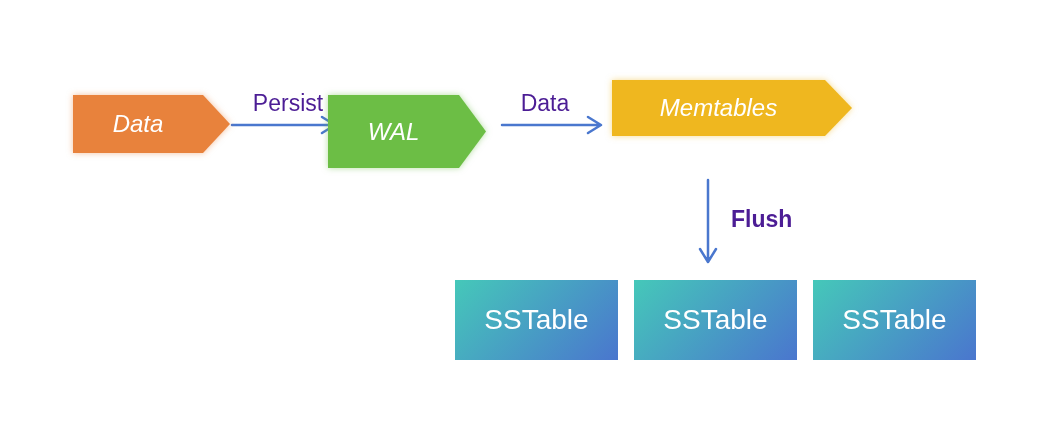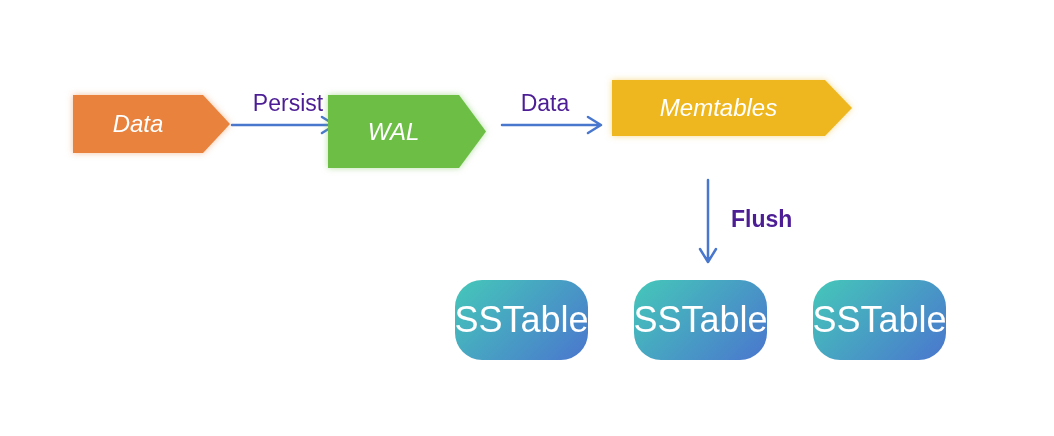--- a/index.html
+++ b/index.html
@@ -60,31 +60,30 @@
     white-space: nowrap;
   }
   .label-persist { left: 245px; top: 90px; width: 86px; text-align: center; }
   .label-apply   { left: 510px; top: 90px; width: 70px; text-align: center; }
   .label-flush   { left: 731px; top: 206px; font-weight: bold; }
 
   
   .sstable {
     position: absolute;
     top: 280px;
-    width: 133px;
+    width: 163px;
     height: 80px;
     display: flex;
     align-items: center;
     justify-content: center;
     background: linear-gradient(135deg, #45C8B9 0%, #4A76CE 100%);
     color: #ffffff;
-    font-size: 36px;
+    font-size: 28px;
     line-height: 1;
     white-space: nowrap;
-    border-radius: 27px;
   }
   .sstable-1 { left: 455px; }
   .sstable-2 { left: 634px; }
   .sstable-3 { left: 813px; }
 </style>
 </head>
 <body>
 
 <div class="stage">
 

